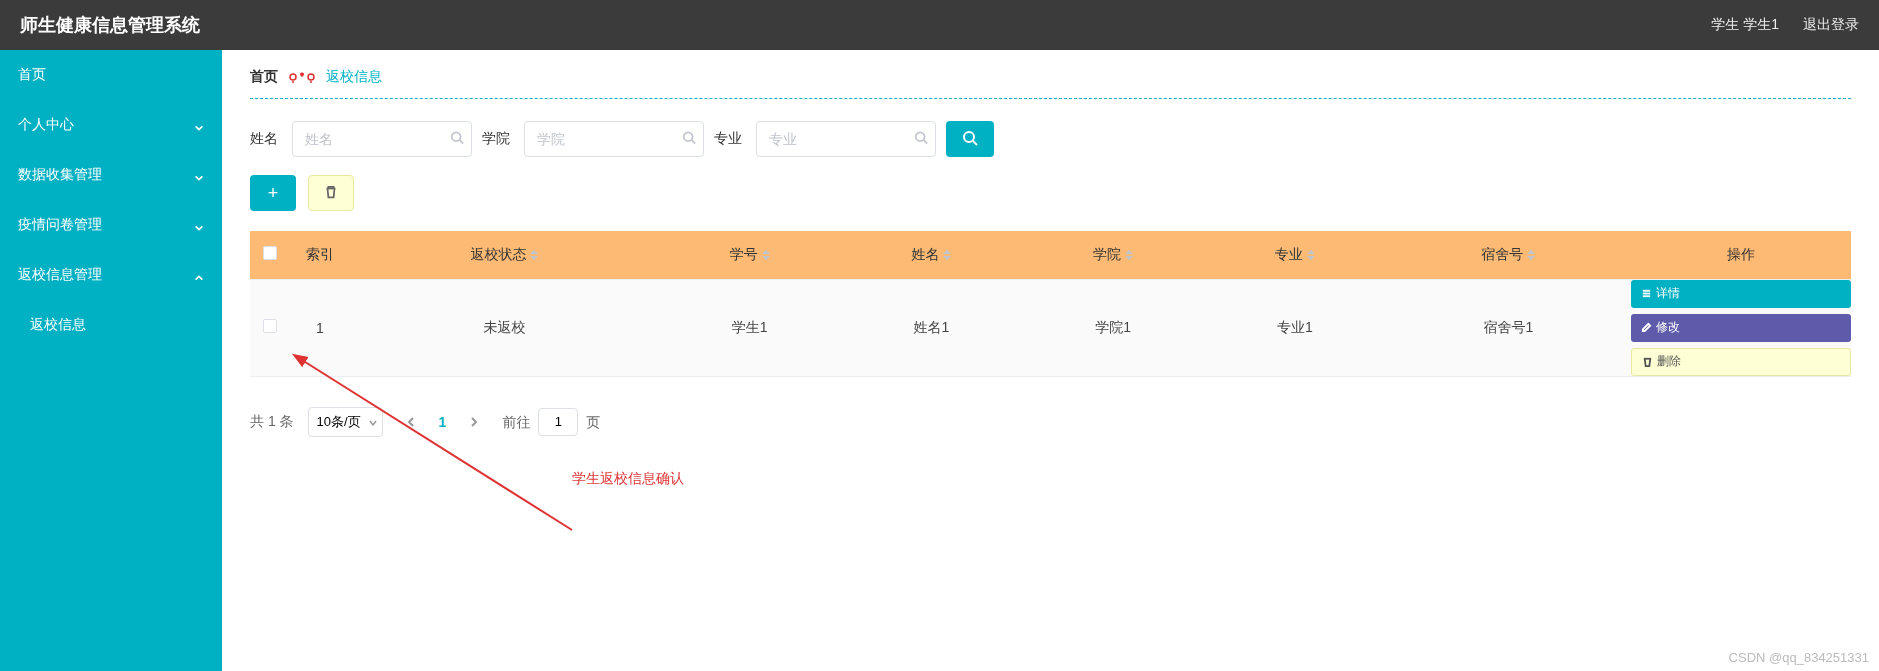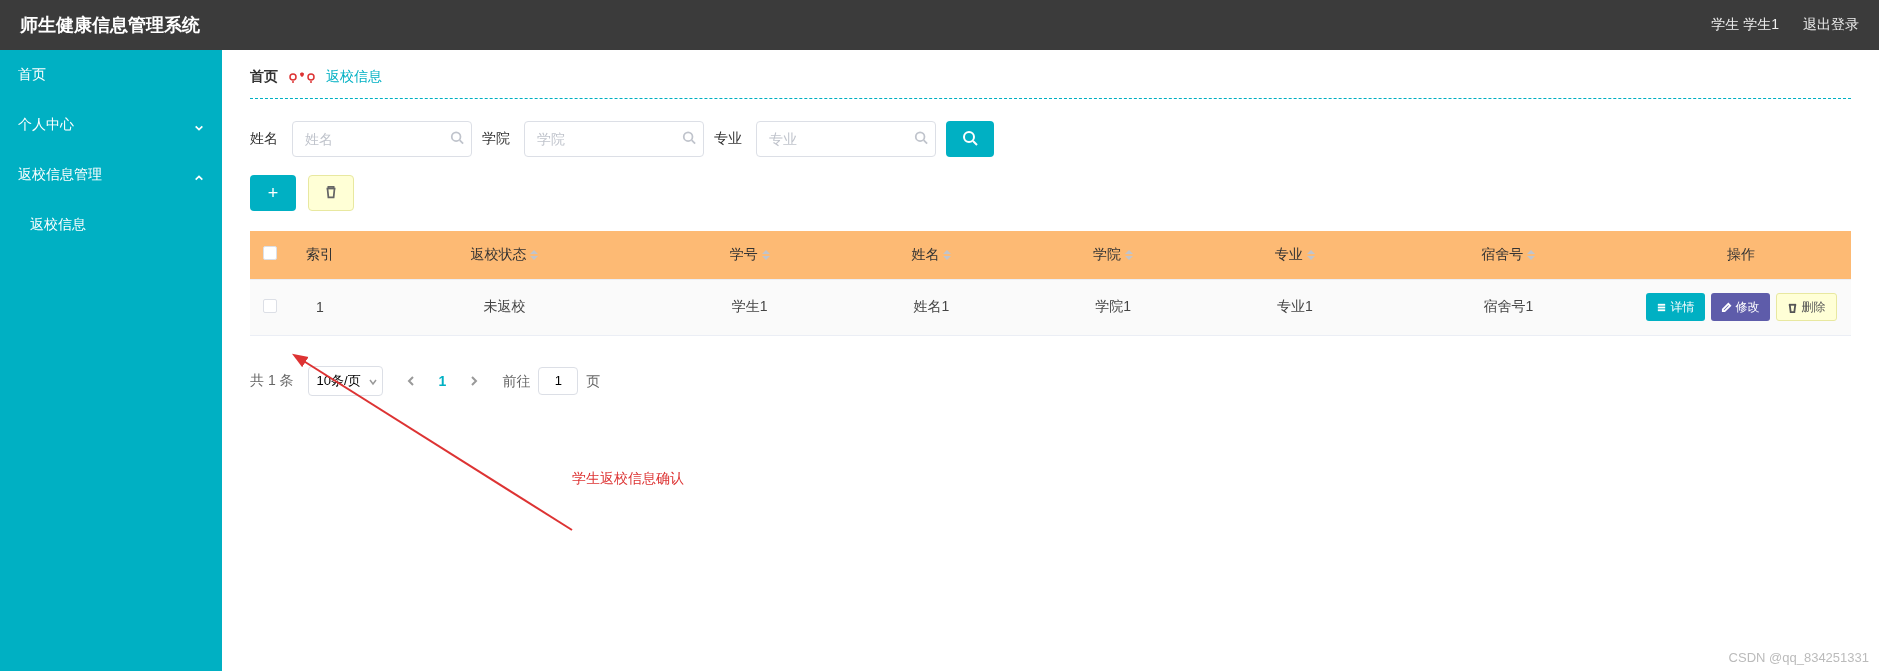--- a/index.html
+++ b/index.html
@@ -34,21 +34,21 @@
   .btn.del-batch { background: #ffffd6; border: 1px solid #e8e8a0; width: 46px; padding: 0; }
   .btn.del-batch svg { width: 14px; height: 14px; stroke: #666; fill: none; stroke-width: 2; }
   table { width: 100%; border-collapse: collapse; }
   thead th { background: #fdba74; height: 48px; font-weight: normal; color: #333; font-size: 14px; border-bottom: 1px solid #ebeef5; }
   tbody td { height: 56px; text-align: center; border-bottom: 1px solid #ebeef5; background: #fafafa; color: #444; }
   .sort { display: inline-flex; flex-direction: column; margin-left: 4px; vertical-align: middle; }
   .sort i { width: 0; height: 0; border-left: 4px solid transparent; border-right: 4px solid transparent; }
   .sort .up { border-bottom: 4px solid #c0c4cc; margin-bottom: 2px; }
   .sort .dn { border-top: 4px solid #c0c4cc; }
   .cbx { width: 14px; height: 14px; border: 1px solid #dcdfe6; border-radius: 2px; display: inline-block; background: #fff; cursor: pointer; }
-  .row-actions { display: flex; gap: 6px; justify-content: center; }
+  .row-actions { display: flex; gap: 6px; justify-content: center; flex-direction: column; }
   .tag-btn { height: 28px; padding: 0 10px; border-radius: 3px; font-size: 12px; display: inline-flex; align-items: center; gap: 4px; cursor: pointer; border: none; color: #fff; }
   .tag-btn.detail { background: #00b0c3; }
   .tag-btn.edit { background: #5e5caa; }
   .tag-btn.delete { background: #ffffd6; color: #555; border: 1px solid #e8e8a0; }
   .tag-btn svg { width: 11px; height: 11px; stroke: currentColor; fill: none; stroke-width: 2; }
   .pagination { display: flex; align-items: center; gap: 14px; margin-top: 30px; font-size: 14px; color: #666; }
   .pagination select { height: 30px; border: 1px solid #dcdfe6; border-radius: 4px; padding: 0 20px 0 8px; font-size: 13px; background: #fff; cursor: pointer; appearance: none; }
   .pagination .select-wrap { position: relative; display: inline-block; }
   .pagination .select-wrap .caret { position: absolute; right: 6px; top: 50%; transform: translateY(-50%); pointer-events: none; }
   .pagination .pgbtn { width: 28px; height: 28px; display: inline-flex; align-items: center; justify-content: center; cursor: pointer; color: #999; }
@@ -70,20 +70,32 @@
   </div>
 </div>
 
 <div class="layout">
   <div class="sidebar">
     <div class="menu-item">
       <span>首页</span>
     </div>
     <div class="menu-item">
       <span>个人中心</span>
+      <span class="chev"><svg viewBox="0 0 12 12">
+            <polyline points="2,4 6,8 10,4"></polyline>
+          </svg></span>
+    </div>
+    <div class="menu-item">
+      <span>数据收集管理</span>
+      <span class="chev"><svg viewBox="0 0 12 12">
+            <polyline points="2,4 6,8 10,4"></polyline>
+          </svg></span>
+    </div>
+    <div class="menu-item">
+      <span>疫情问卷管理</span>
       <span class="chev"><svg viewBox="0 0 12 12">
             <polyline points="2,4 6,8 10,4"></polyline>
           </svg></span>
     </div>
     <div class="menu-item">
       <span>返校信息管理</span>
       <span class="chev"><svg viewBox="0 0 12 12">
             <polyline points="2,8 6,4 10,8"></polyline>
           </svg></span>
     </div>

